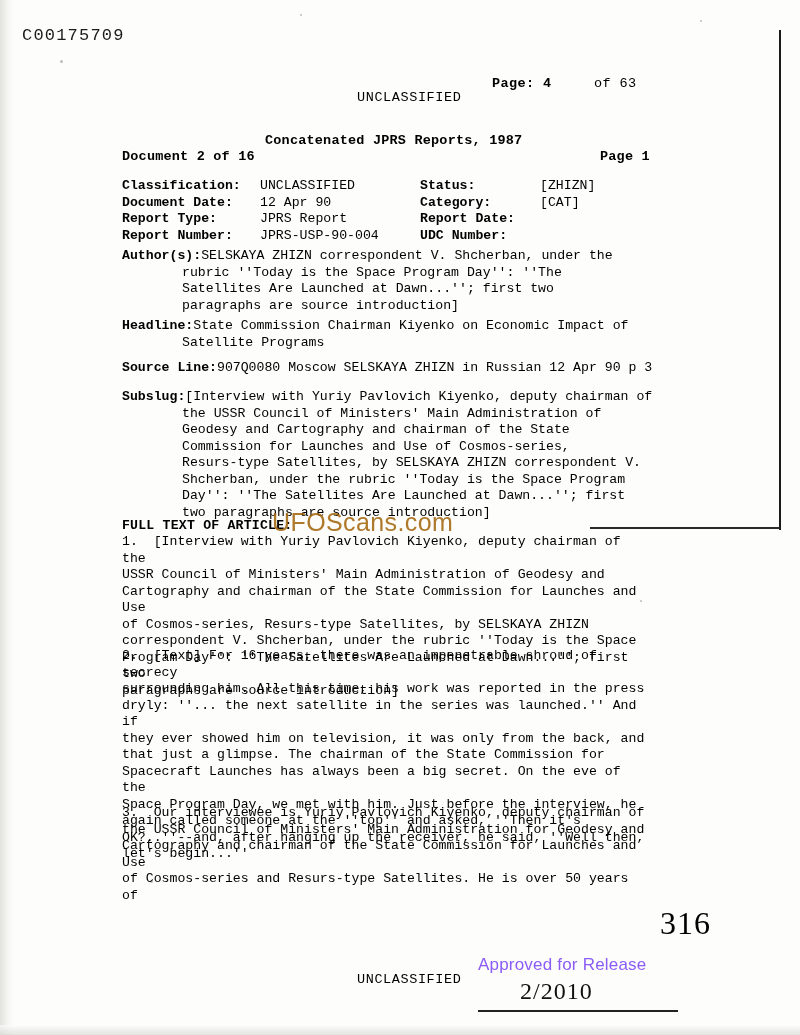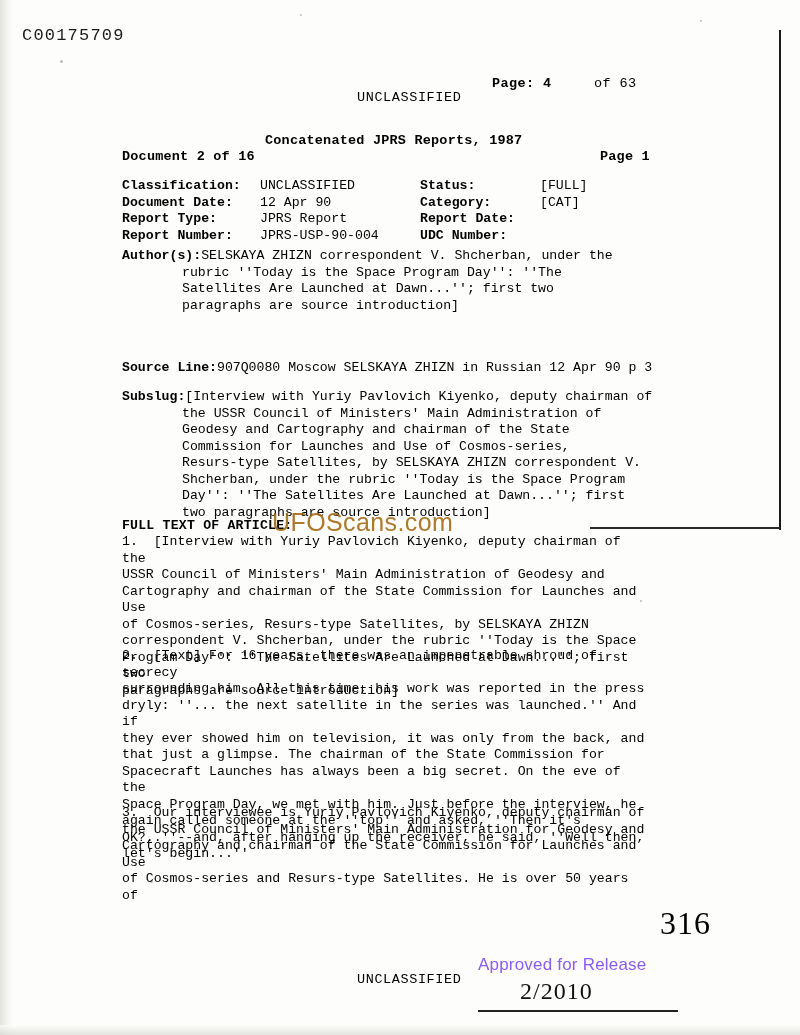--- a/index.html
+++ b/index.html
@@ -264,21 +264,21 @@
 
   <div class="report-title">Concatenated JPRS Reports, 1987</div>
   <div class="doc-counter">Document 2 of 16</div>
   <div class="page-num-right">Page    1</div>
 
   <div class="meta-grid">
     <div class="meta-row">
       <span class="meta-label">Classification:</span>
       <span class="meta-value">UNCLASSIFIED</span>
       <span class="meta-label2">Status:</span>
-      <span class="meta-value2">[FULL]</span>
+      <span class="meta-value2">[ZHIZN]</span>
     </div>
     <div class="meta-row">
       <span class="meta-label">Document Date:</span>
       <span class="meta-value">12 Apr 90</span>
       <span class="meta-label2">Category:</span>
       <span class="meta-value2">[CAT]</span>
     </div>
     <div class="meta-row">
       <span class="meta-label">Report Type:</span>
       <span class="meta-value">JPRS Report</span>
@@ -294,20 +294,25 @@
   </div>
 
   <div class="field-block authors">
     <span class="field-label">Author(s):</span>
     <div class="indent-text">SELSKAYA ZHIZN correspondent V. Shcherban, under the
 rubric ''Today is the Space Program Day'': ''The
 Satellites Are Launched at Dawn...''; first two
 paragraphs are source introduction]</div>
   </div>
 
+  <div class="field-block headline">
+    <span class="field-label">Headline:</span>
+    <div class="indent-text">State Commission Chairman Kiyenko on Economic Impact of
+Satellite Programs</div>
+  </div>
 
   <div class="field-block sourceline">
     <span class="field-label">Source Line:</span>
     <div class="indent-text">907Q0080 Moscow SELSKAYA ZHIZN in Russian 12 Apr 90 p 3</div>
   </div>
 
   <div class="field-block subslug">
     <span class="field-label">Subslug:</span>
     <div class="indent-text">[Interview with Yuriy Pavlovich Kiyenko, deputy chairman of
 the USSR Council of Ministers' Main Administration of

